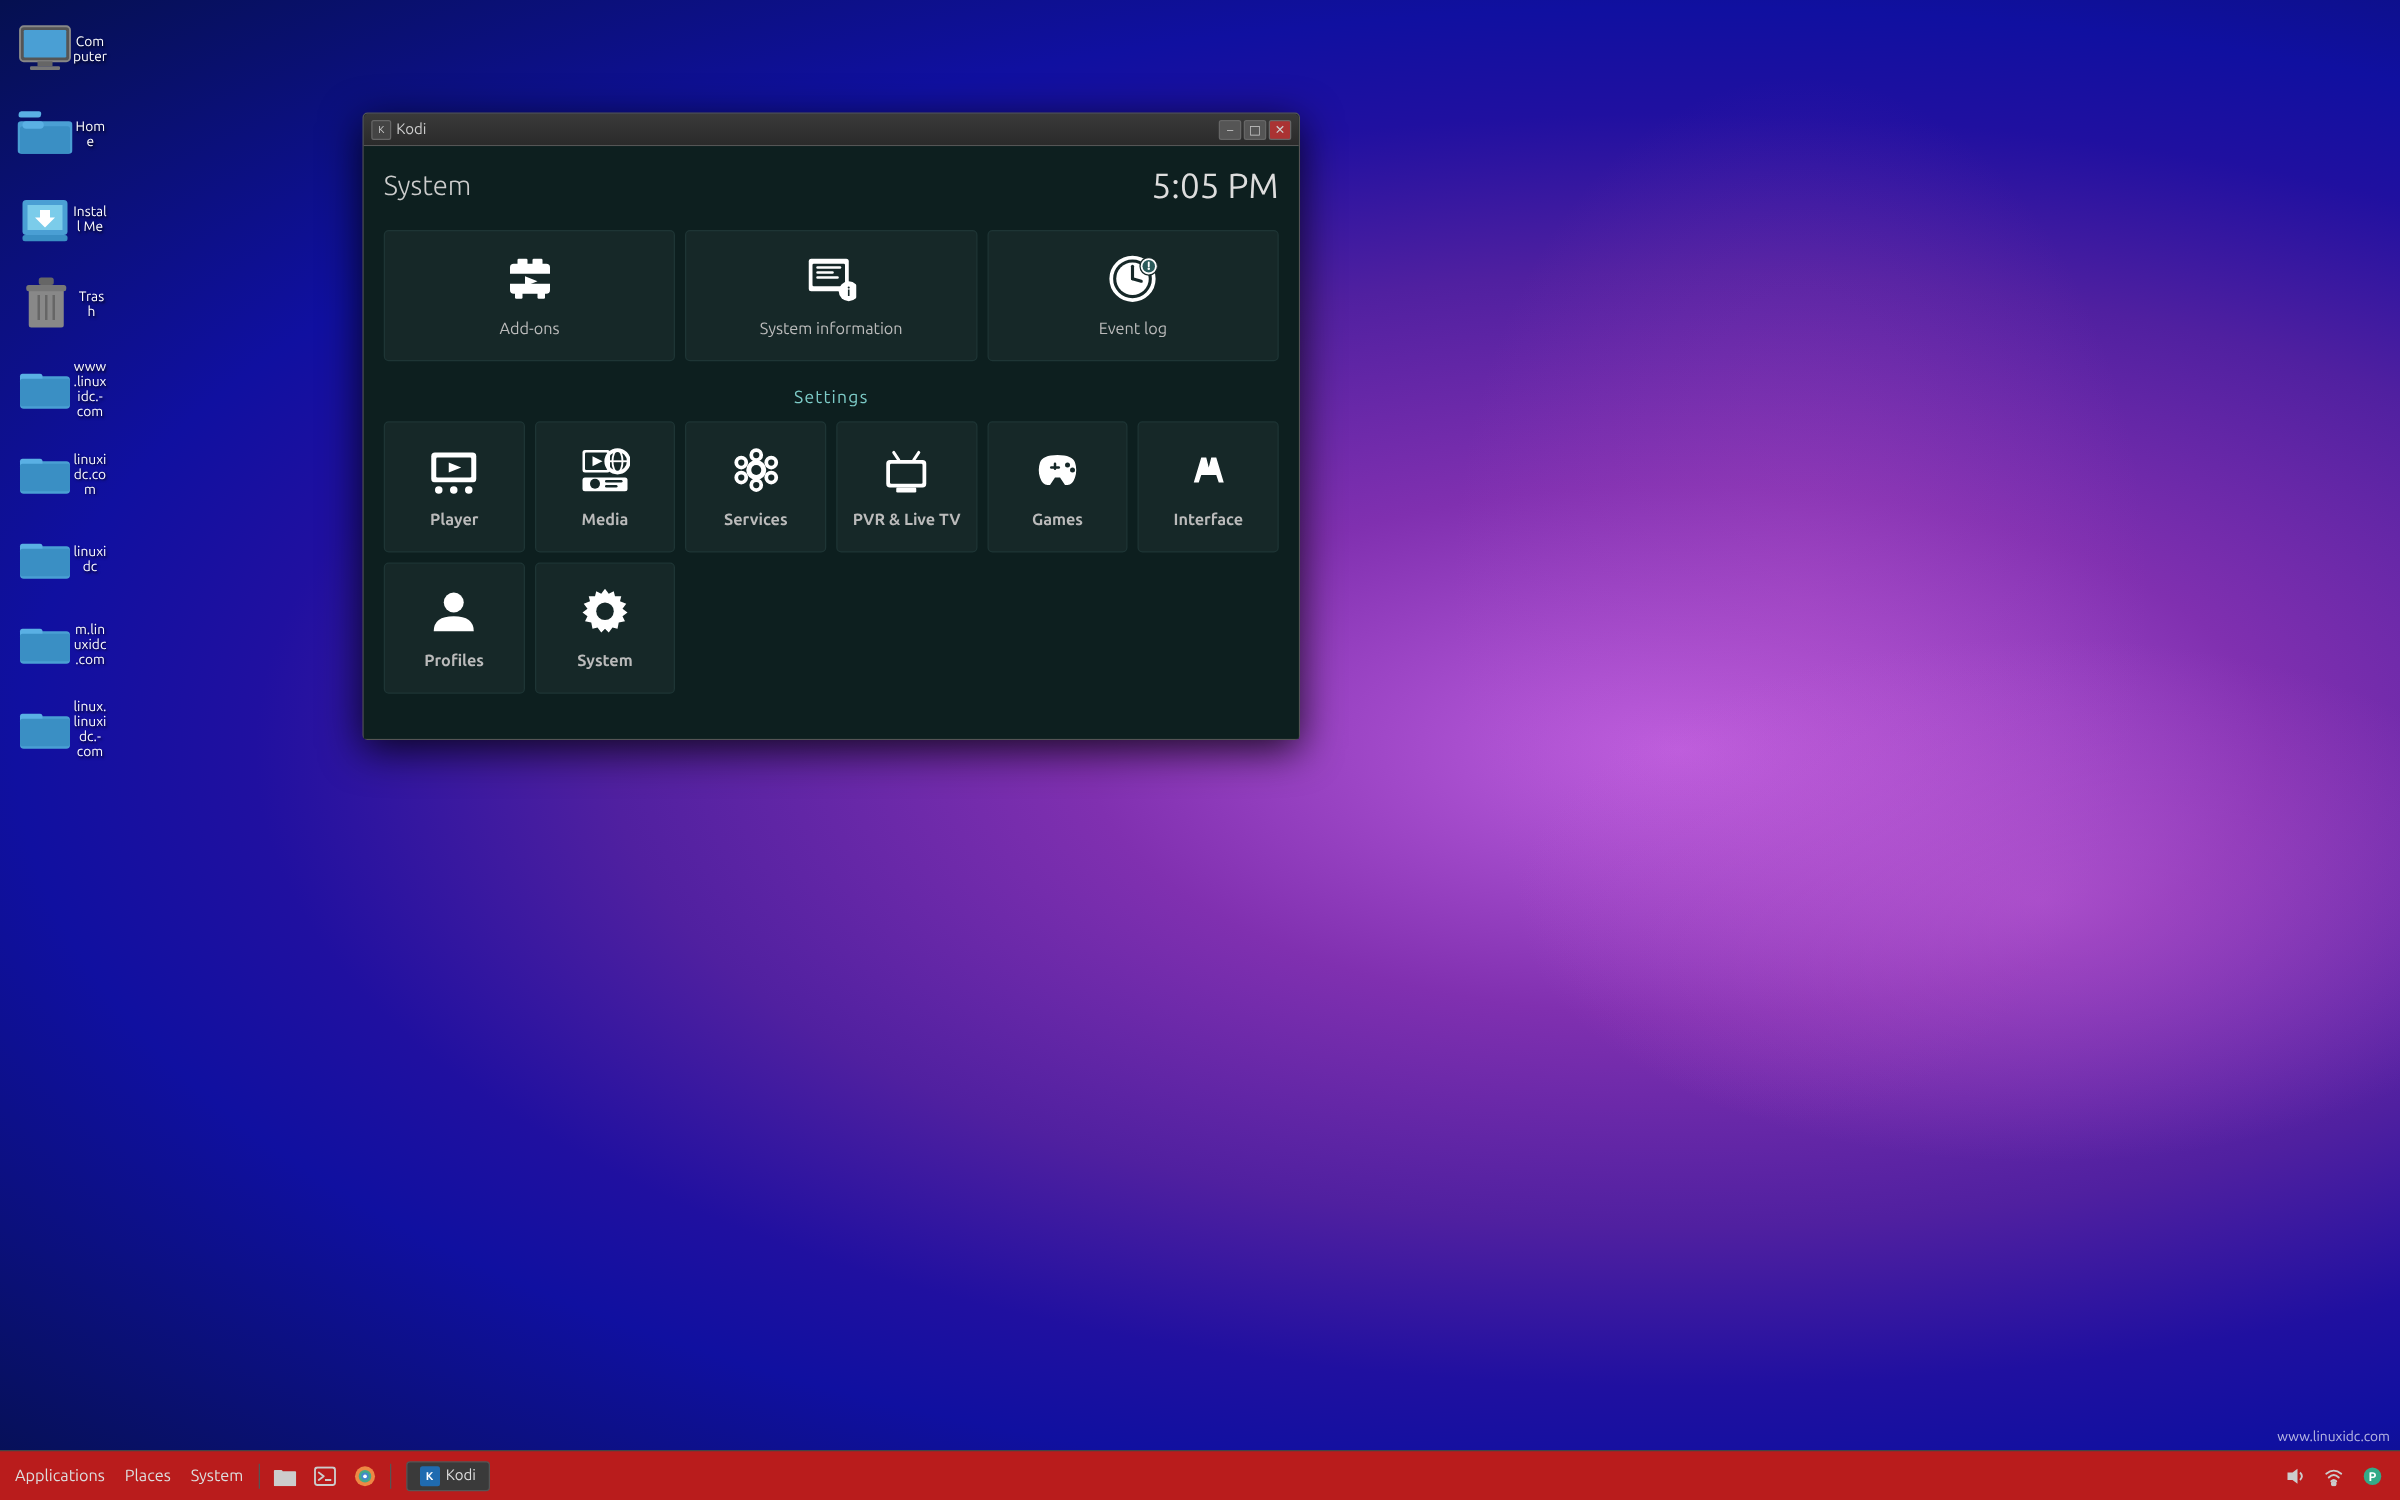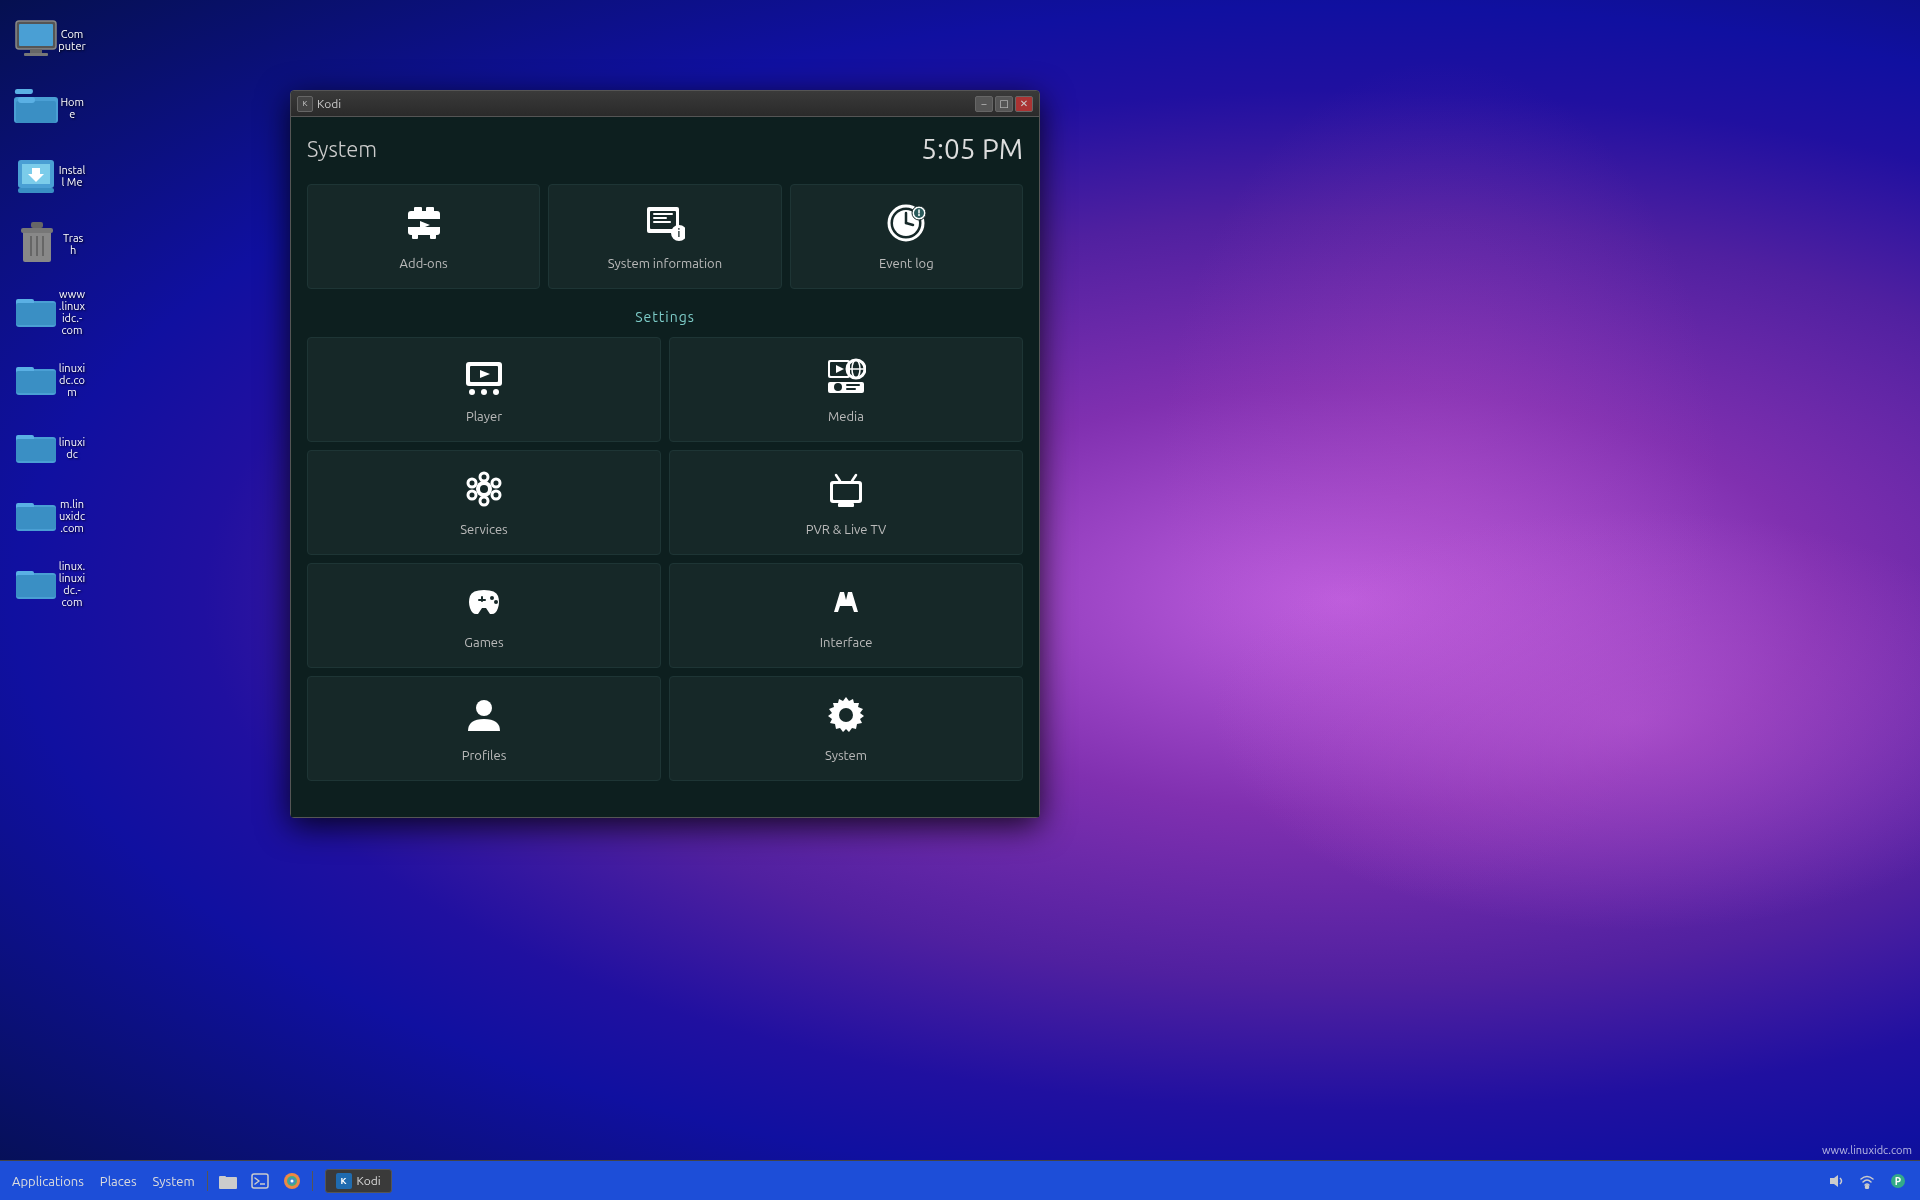--- a/index.html
+++ b/index.html
@@ -29,21 +29,21 @@
         radial-gradient(ellipse 400px 600px at 75% 40%, rgba(180,80,200,0.3) 0%, transparent 70%);
     }
 
     
     .taskbar {
       position: absolute;
       bottom: 0;
       left: 0;
       right: 0;
       height: 40px;
-      background: #1d4ed8;
+      background: #b91c1c;
       display: flex;
       align-items: center;
       z-index: 100;
       border-top: 1px solid #444;
     }
 
     .taskbar-left {
       display: flex;
       align-items: center;
       gap: 4px;
@@ -289,22 +289,23 @@
     .kodi-settings-label {
       color: #7dccc8;
       font-size: 14px;
       text-align: center;
       margin-bottom: 12px;
       letter-spacing: 1px;
     }
 
     .kodi-grid {
       display: grid;
-      grid-template-columns: repeat(2, 1fr);
+      grid-template-columns: repeat(6, 1fr);
       gap: 8px;
+      font-weight: bold;
     }
 
     .kodi-footer {
       height: 20px;
     }
 
     
     .watermark {
       position: absolute;
       bottom: 44px;

